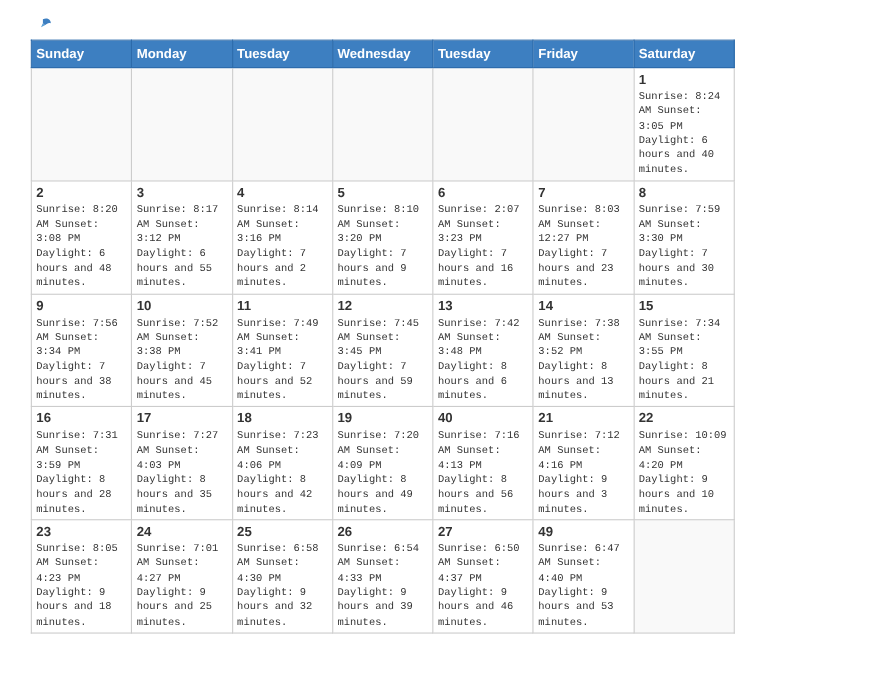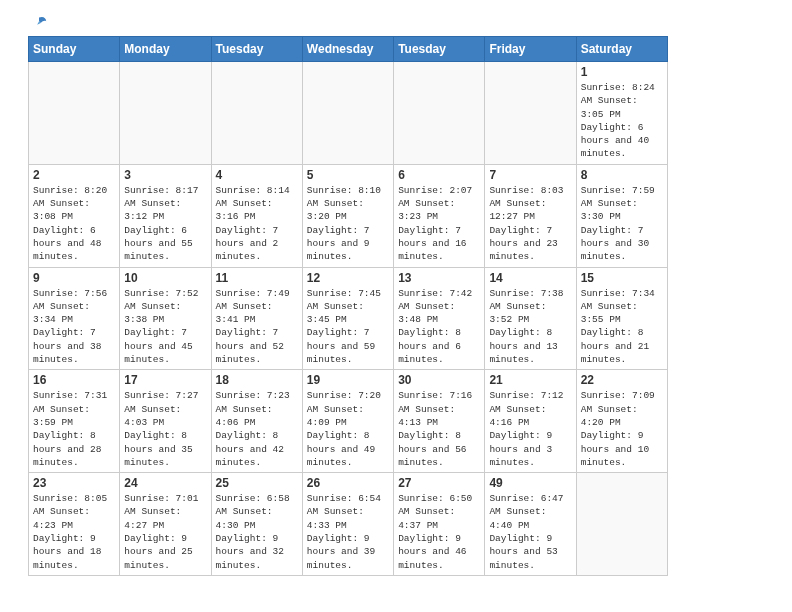--- a/index.html
+++ b/index.html
@@ -248,34 +248,34 @@
 Sunset: 4:06 PM
 Daylight: 8 hours and 42 minutes.</div>
           </td>
           <td>
             <span class="day-num">19</span>
             <div class="day-info">Sunrise: 7:20 AM
 Sunset: 4:09 PM
 Daylight: 8 hours and 49 minutes.</div>
           </td>
           <td>
-            <span class="day-num">30</span>
+            <span class="day-num">40</span>
             <div class="day-info">Sunrise: 7:16 AM
 Sunset: 4:13 PM
 Daylight: 8 hours and 56 minutes.</div>
           </td>
           <td>
             <span class="day-num">21</span>
             <div class="day-info">Sunrise: 7:12 AM
 Sunset: 4:16 PM
 Daylight: 9 hours and 3 minutes.</div>
           </td>
           <td>
             <span class="day-num">22</span>
-            <div class="day-info">Sunrise: 7:09 AM
+            <div class="day-info">Sunrise: 10:09 AM
 Sunset: 4:20 PM
 Daylight: 9 hours and 10 minutes.</div>
           </td>
         </tr>
         <tr>
           <td>
             <span class="day-num">23</span>
             <div class="day-info">Sunrise: 8:05 AM
 Sunset: 4:23 PM
 Daylight: 9 hours and 18 minutes.</div>

